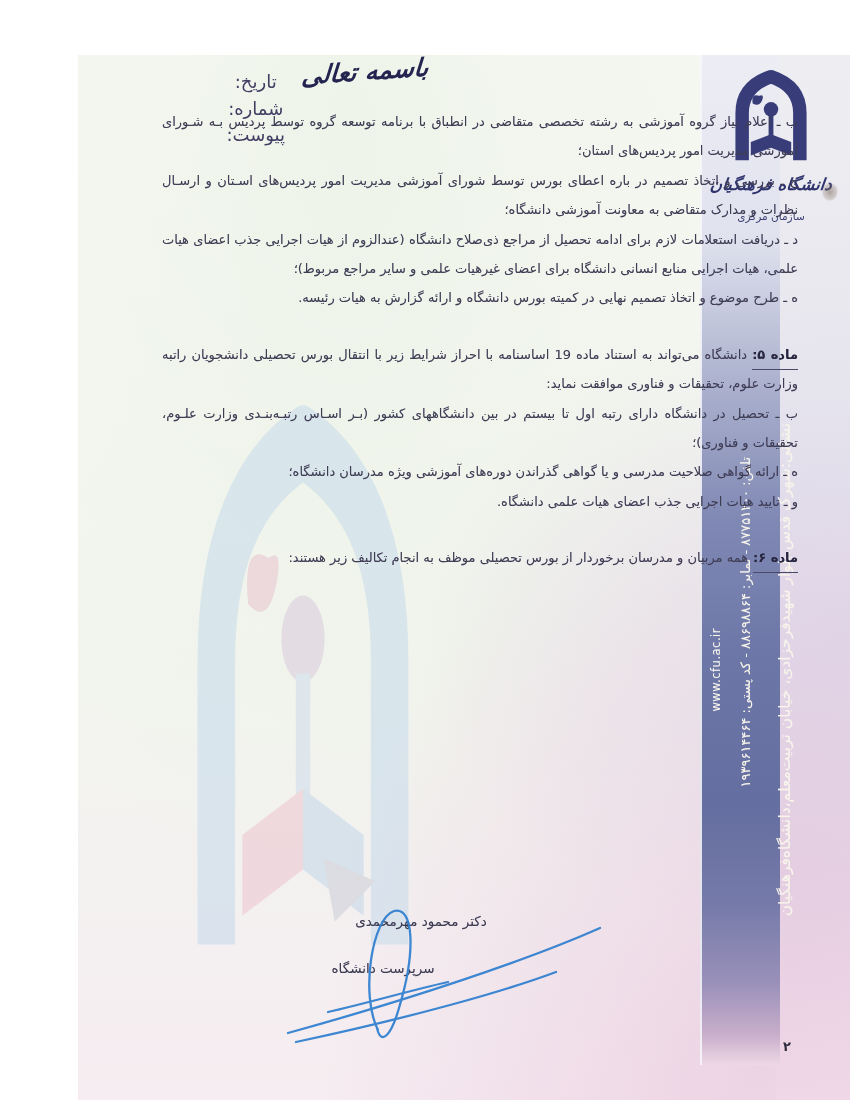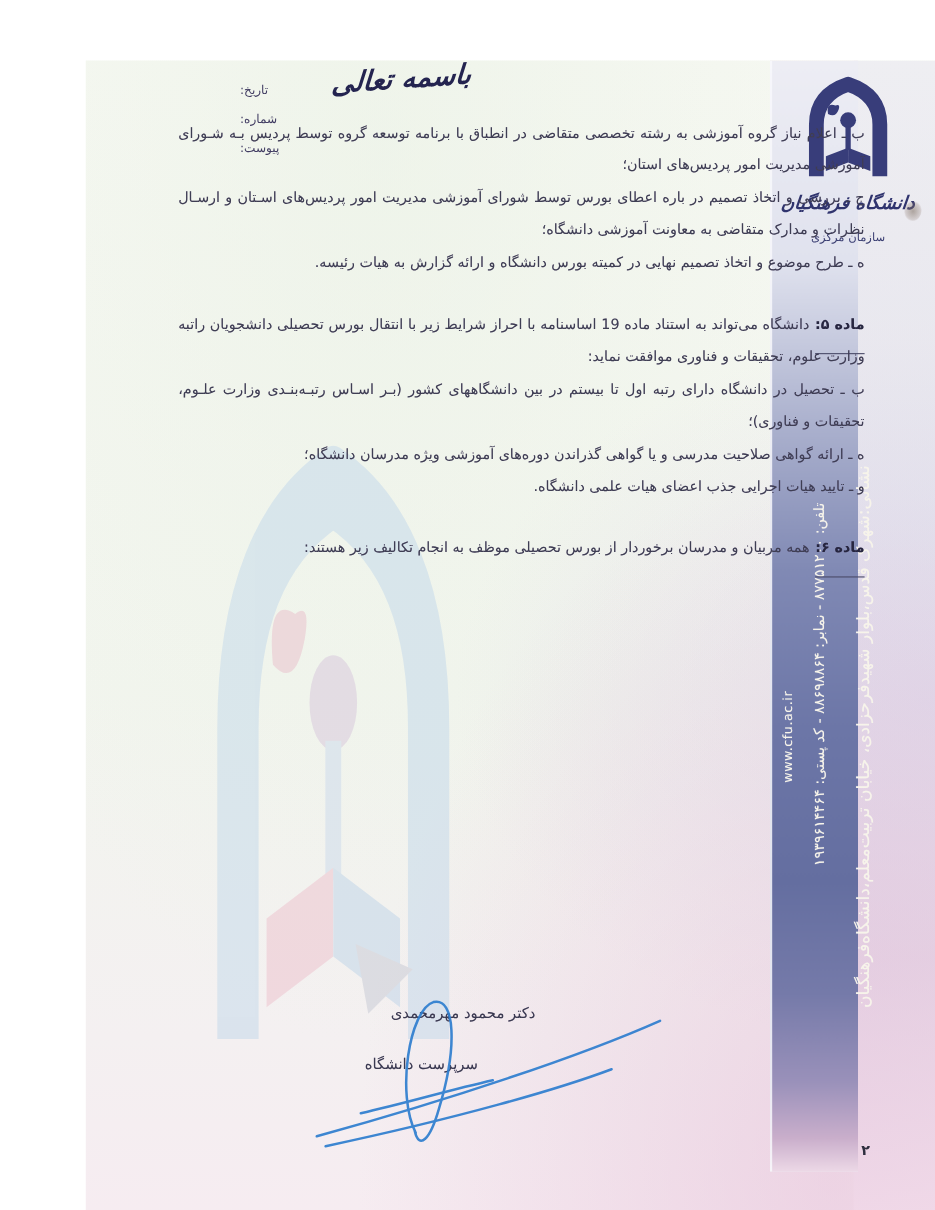--- a/index.html
+++ b/index.html
@@ -35,32 +35,32 @@
             color:#30346e;letter-spacing:-.3px;transform:skewX(-6deg);}
   .org-unit{margin-top:16px;font-size:10.5px;color:#3a3e72;}
   .smudge{position:absolute;left:744px;top:128px;width:16px;height:18px;z-index:4;
           background:radial-gradient(ellipse at 50% 50%, rgba(122,106,92,.55), rgba(140,120,110,.25) 60%, transparent 75%);
           border-radius:50% 40% 55% 45%;}
   
   .bismillah{position:absolute;left:222px;top:2px;width:130px;z-index:4;
              font-size:25px;font-weight:bold;font-style:italic;color:#242450;
              transform:rotate(-4deg) skewX(-8deg);text-align:center;}
   
-  .meta{position:absolute;right:596px;top:14px;z-index:5;font-size:11px;
-        color:#423d63;line-height:26.5px;text-align:left;}
+  .meta{position:absolute;right:565px;top:14px;z-index:5;font-size:18px;
+        color:#423d63;line-height:26.5px;text-align:center;}
   
   .watermark{position:absolute;left:95px;top:330px;z-index:0;opacity:.55;}
   
-  .body-text{position:absolute;right:64px;left:84px;top:52px;z-index:5;
+  .body-text{position:absolute;right:52px;left:84px;top:52px;z-index:5;
              font-size:13px;line-height:29.4px;color:#3e3e53;
              text-align:justify;text-shadow:0 0 .6px rgba(96,62,130,.35);}
   .body-text p{margin:0;}
   .sp{margin-top:27px !important;}
   .mh{font-weight:bold;color:#26263f;border-bottom:1.3px solid #4a4a68;
-      padding-bottom:18px;margin-left:5px;}
+      padding-bottom:7px;margin-left:5px;}
   
   .sig-name{position:absolute;left:268px;top:858px;width:150px;z-index:6;
             font-size:13.5px;color:#3a3a50;text-align:center;text-shadow:0 0 .6px rgba(96,62,130,.3);}
   .sig-title{position:absolute;left:240px;top:905px;width:130px;z-index:6;
              font-size:13.5px;color:#3a3a50;text-align:center;text-shadow:0 0 .6px rgba(96,62,130,.3);}
   .sig-ink{position:absolute;left:190px;top:835px;z-index:7;}
   .page-num{position:absolute;left:705px;top:984px;z-index:6;font-size:13px;
             font-weight:bold;color:#2e2e3e;}
 </style>
 </head>
@@ -105,20 +105,21 @@
 
   <div class="meta">
     <div>تاریخ:</div>
     <div>شماره:</div>
     <div>پیوست:</div>
   </div>
 
   <div class="body-text">
     <p>ب ـ اعلام نیاز گروه آموزشی به رشته تخصصی متقاضی در انطباق با برنامه توسعه گروه توسط پردیس بـه شـورای آموزشی مدیریت امور پردیس‌های استان؛</p>
     <p>ج ـ بررسی و اتخاذ تصمیم در باره اعطای بورس توسط شورای آموزشی مدیریت امور پردیس‌های اسـتان و ارسـال نظرات و مدارک متقاضی به معاونت آموزشی دانشگاه؛</p>
+    <p>د ـ دریافت استعلامات لازم برای ادامه تحصیل از مراجع ذی‌صلاح دانشگاه (عندالزوم از هیات اجرایی جذب اعضای هیات علمی، هیات اجرایی منابع انسانی دانشگاه برای اعضای غیرهیات علمی و سایر مراجع مربوط)؛</p>
     <p>ه ـ طرح موضوع و اتخاذ تصمیم نهایی در کمیته بورس دانشگاه و ارائه گزارش به هیات رئیسه.</p>
 
     <p class="sp"><span class="mh">ماده ۵:</span><span>دانشگاه می‌تواند به استناد ماده 19 اساسنامه با احراز شرایط زیر با انتقال بورس تحصیلی دانشجویان راتبه وزارت علوم، تحقیقات و فناوری موافقت نماید:</span></p>
     <p>ب ـ تحصیل در دانشگاه دارای رتبه اول تا بیستم در بین دانشگاههای کشور (بـر اسـاس رتبـه‌بنـدی وزارت علـوم، تحقیقات و فناوری)؛</p>
     <p>ه ـ ارائه گواهی صلاحیت مدرسی و یا گواهی گذراندن دوره‌های آموزشی ویژه مدرسان دانشگاه؛</p>
     <p>و ـ تایید هیات اجرایی جذب اعضای هیات علمی دانشگاه.</p>
 
     <p class="sp"><span class="mh">ماده ۶:</span><span>همه مربیان و مدرسان برخوردار از بورس تحصیلی موظف به انجام تکالیف زیر هستند:</span></p>
 
   </div>

